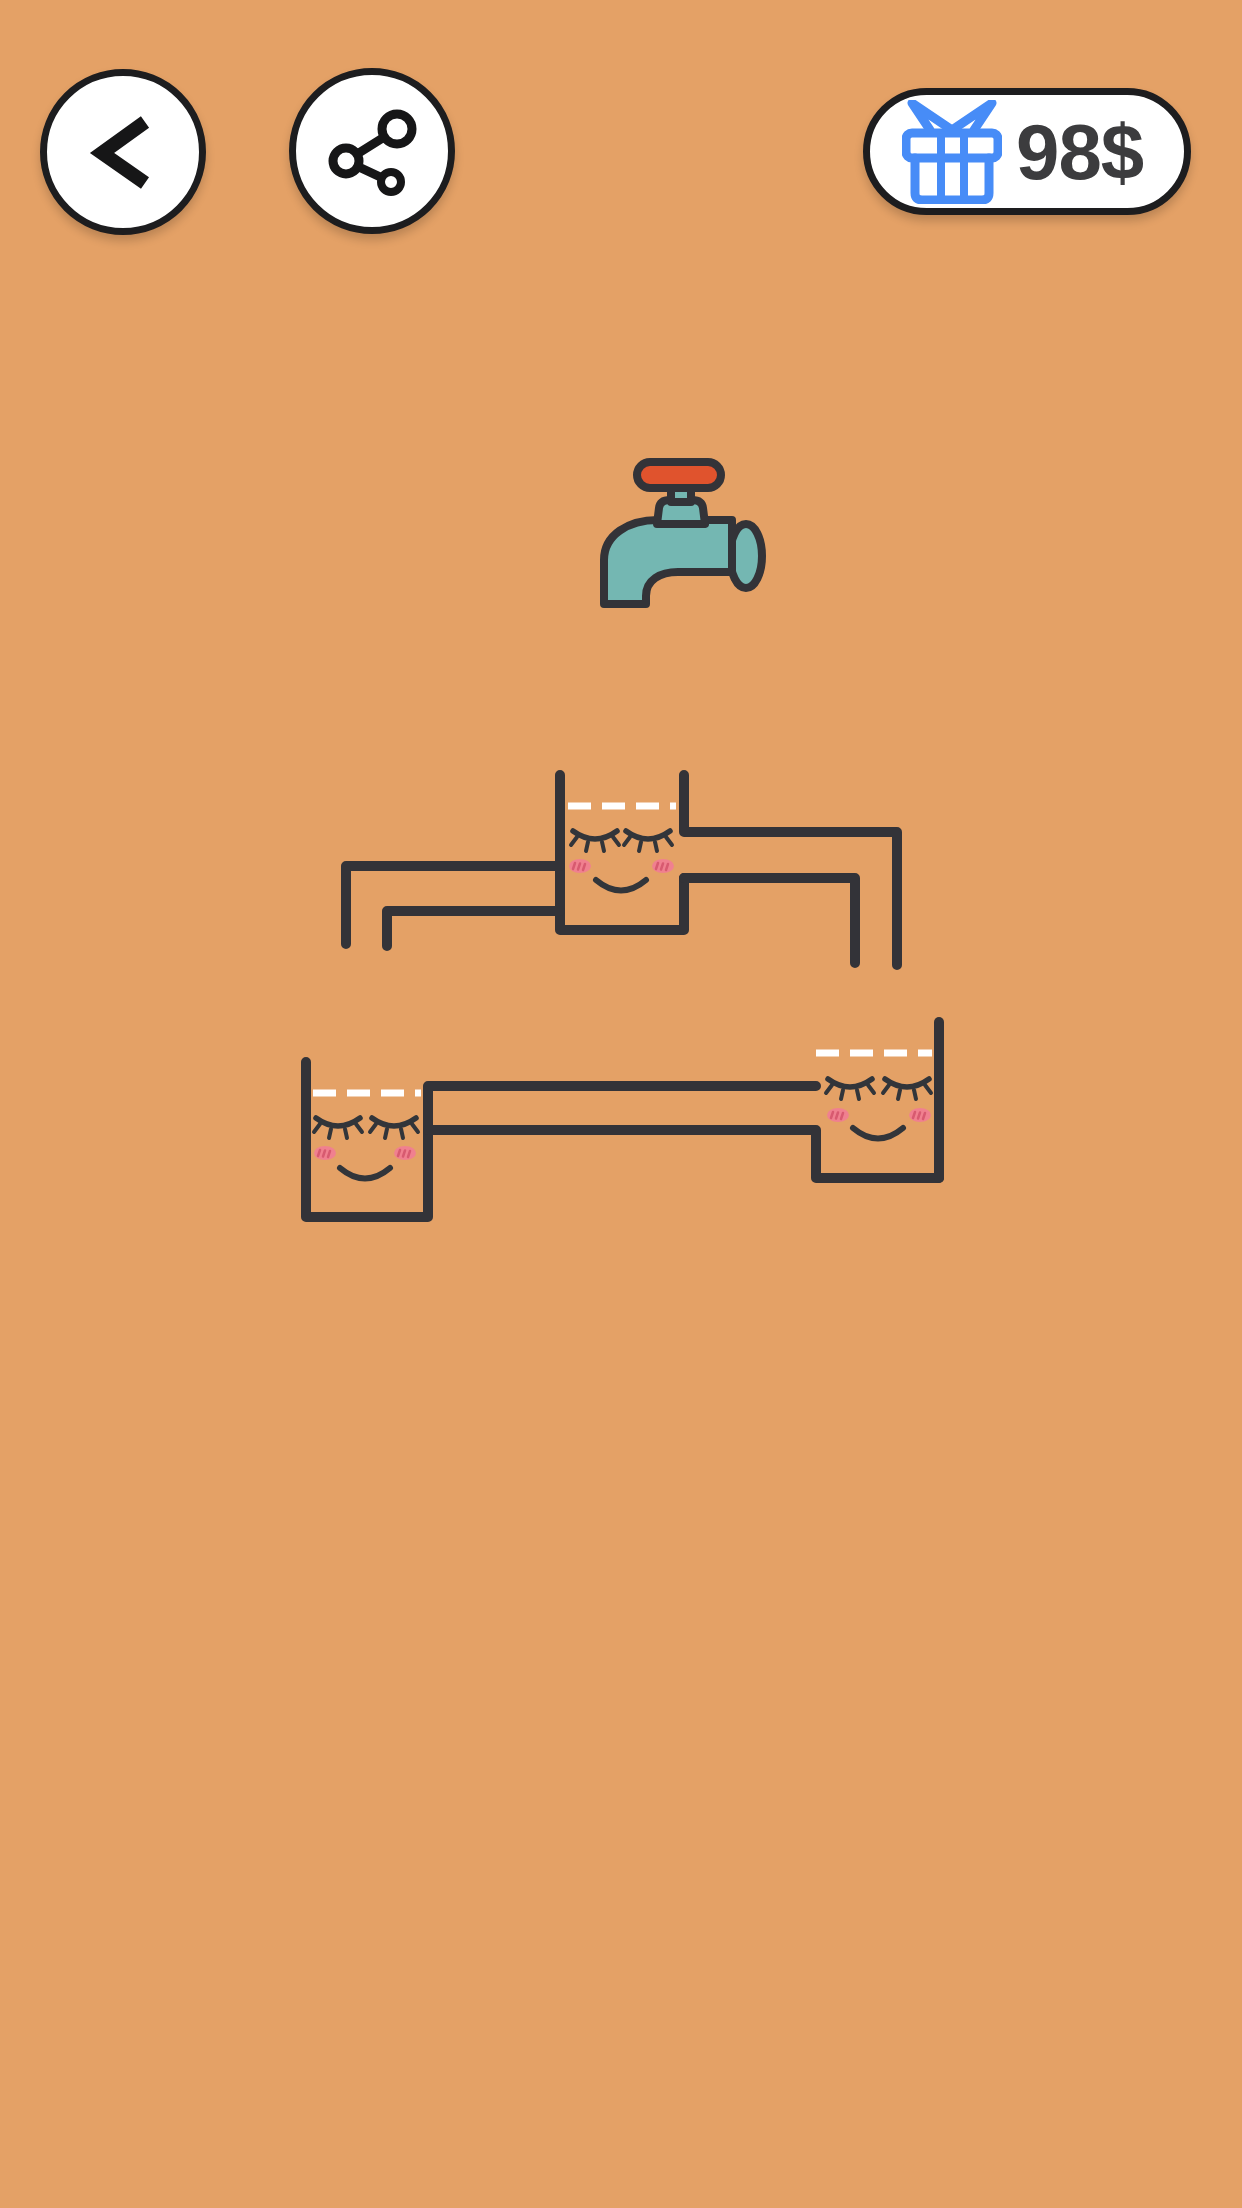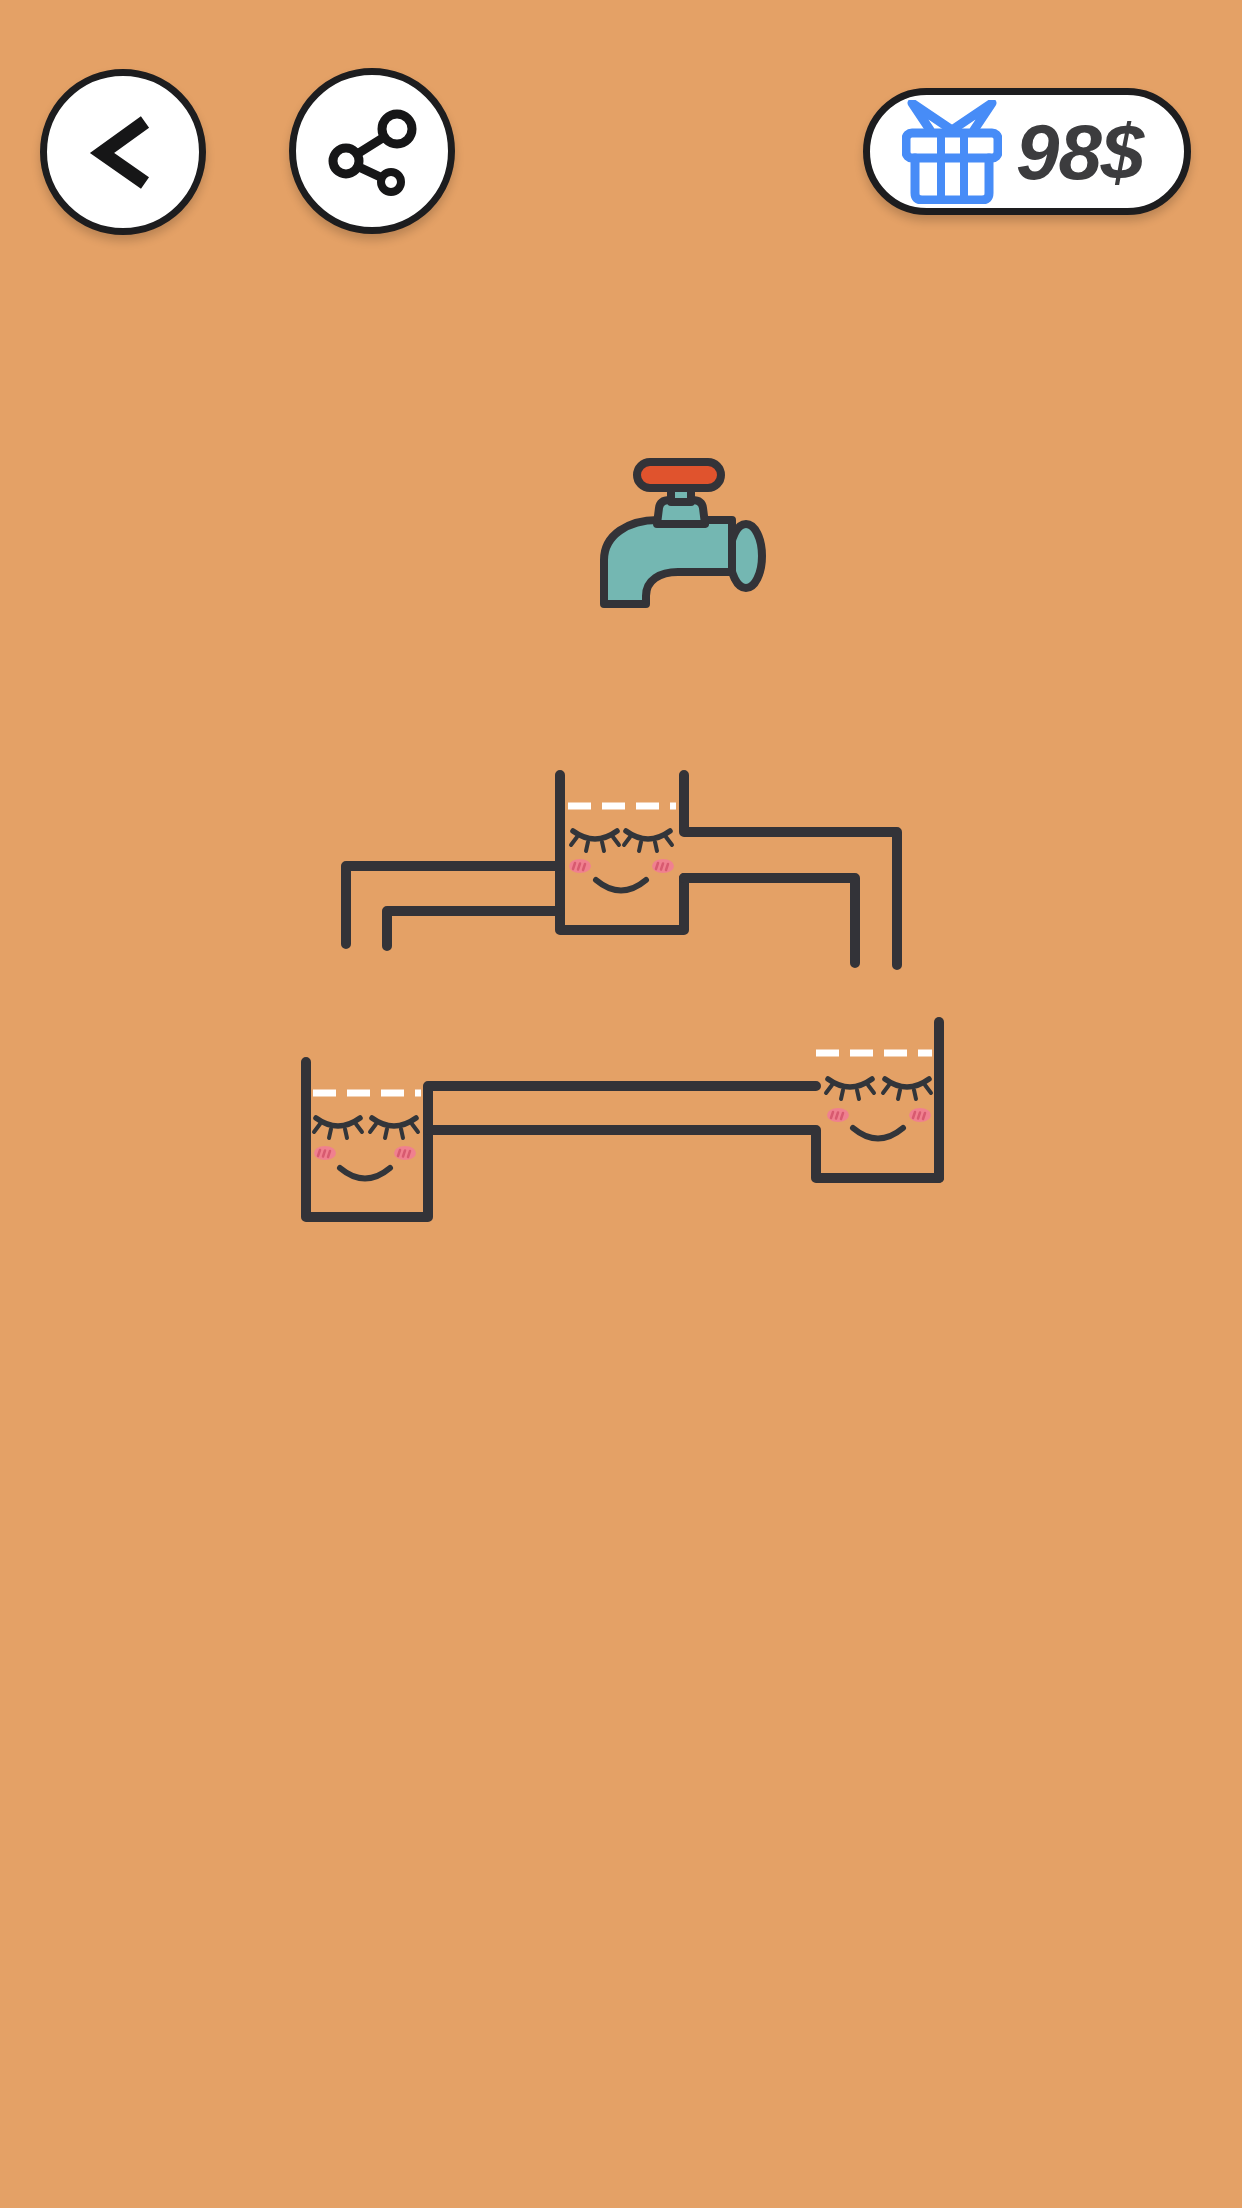--- a/index.html
+++ b/index.html
@@ -43,21 +43,20 @@
     width:328px;height:127px;
     box-sizing:border-box;
     background:var(--c-button-bg);
     border:7px solid var(--c-button-border);
     border-radius:64px;
     display:flex;align-items:center;
     padding-left:32px;
     gap:14px;
     box-shadow:0 6px 10px rgba(0,0,0,0.18);
     cursor:pointer;
-    font-style:italic;
   }
   .money-label{
     font-size:78px;
     font-weight:800;
     color:var(--c-money-text);
     line-height:1;
     letter-spacing:-1px;
   }
   .scene-svg{position:absolute;left:0;top:0;}
   

